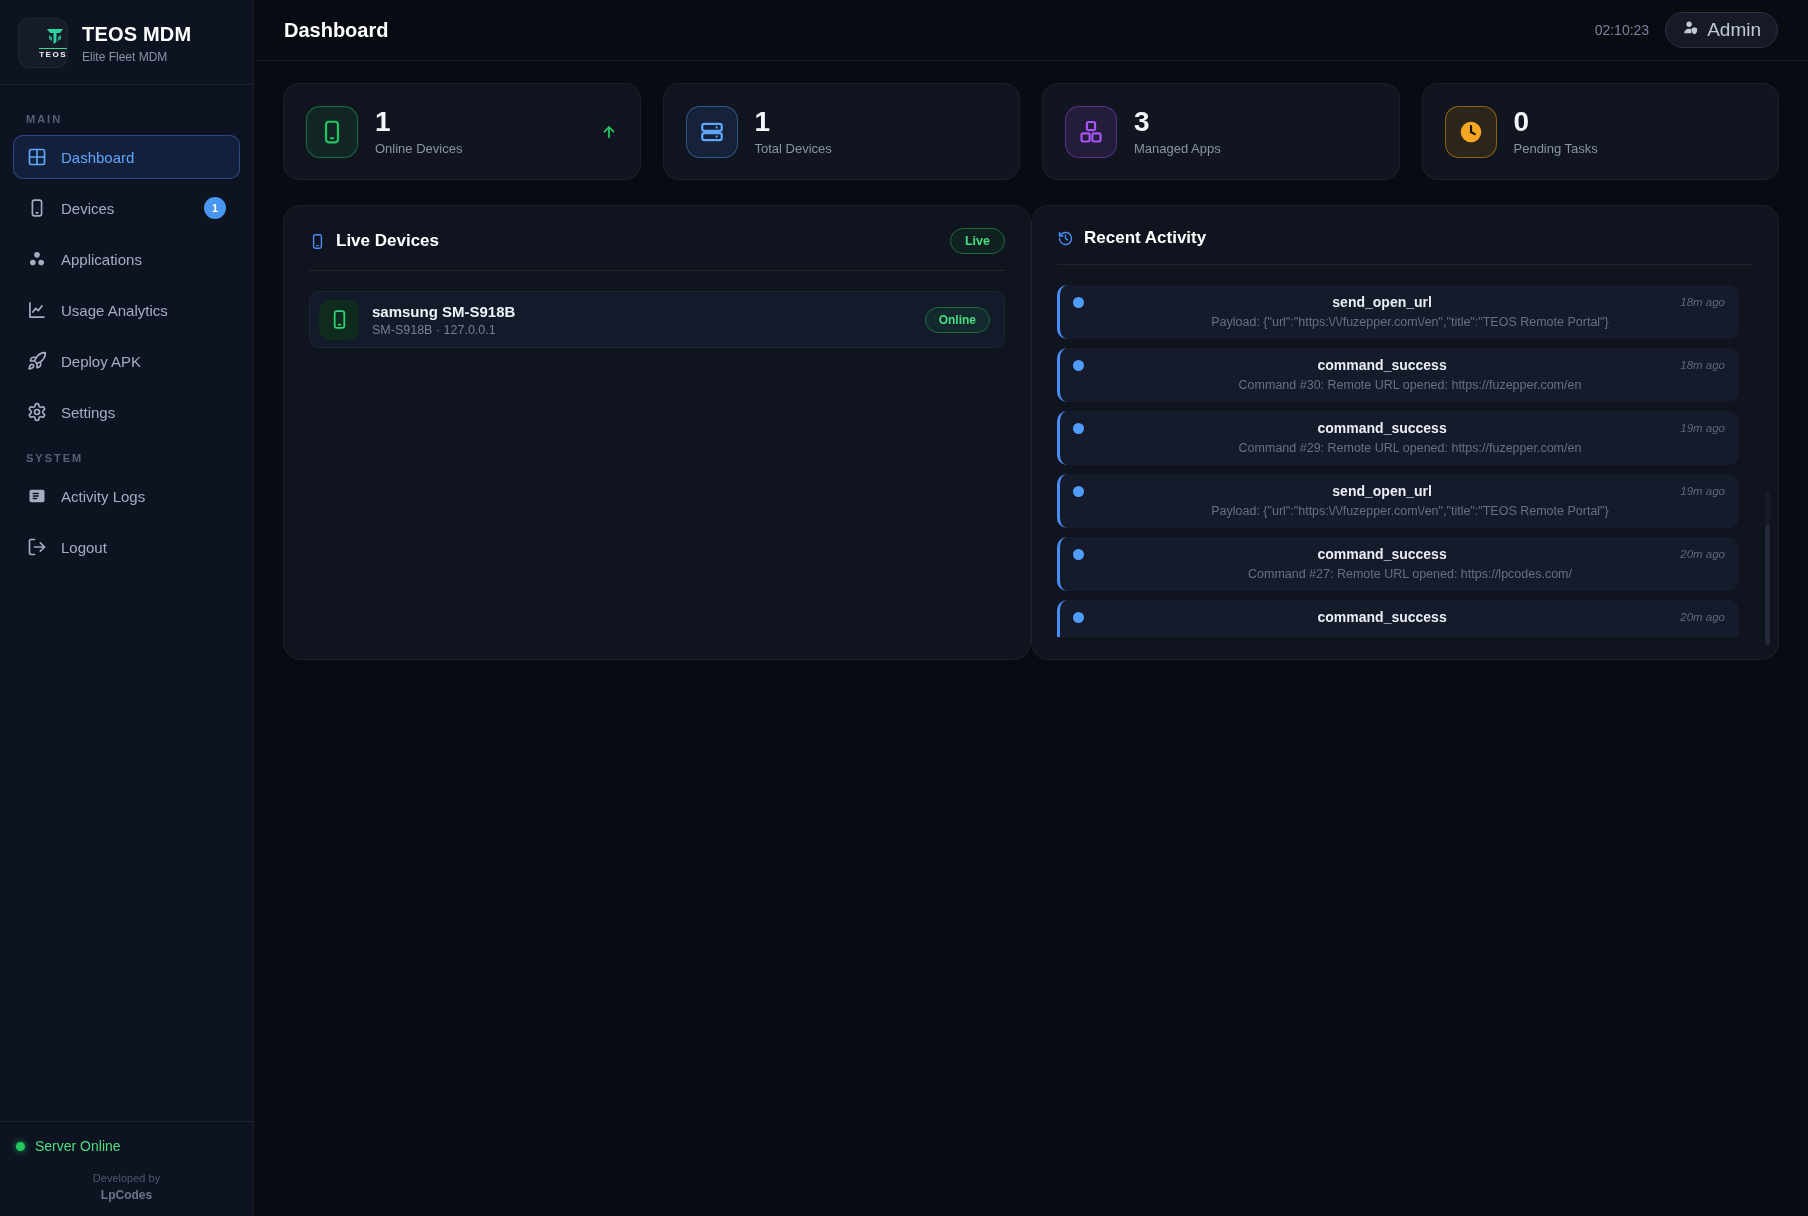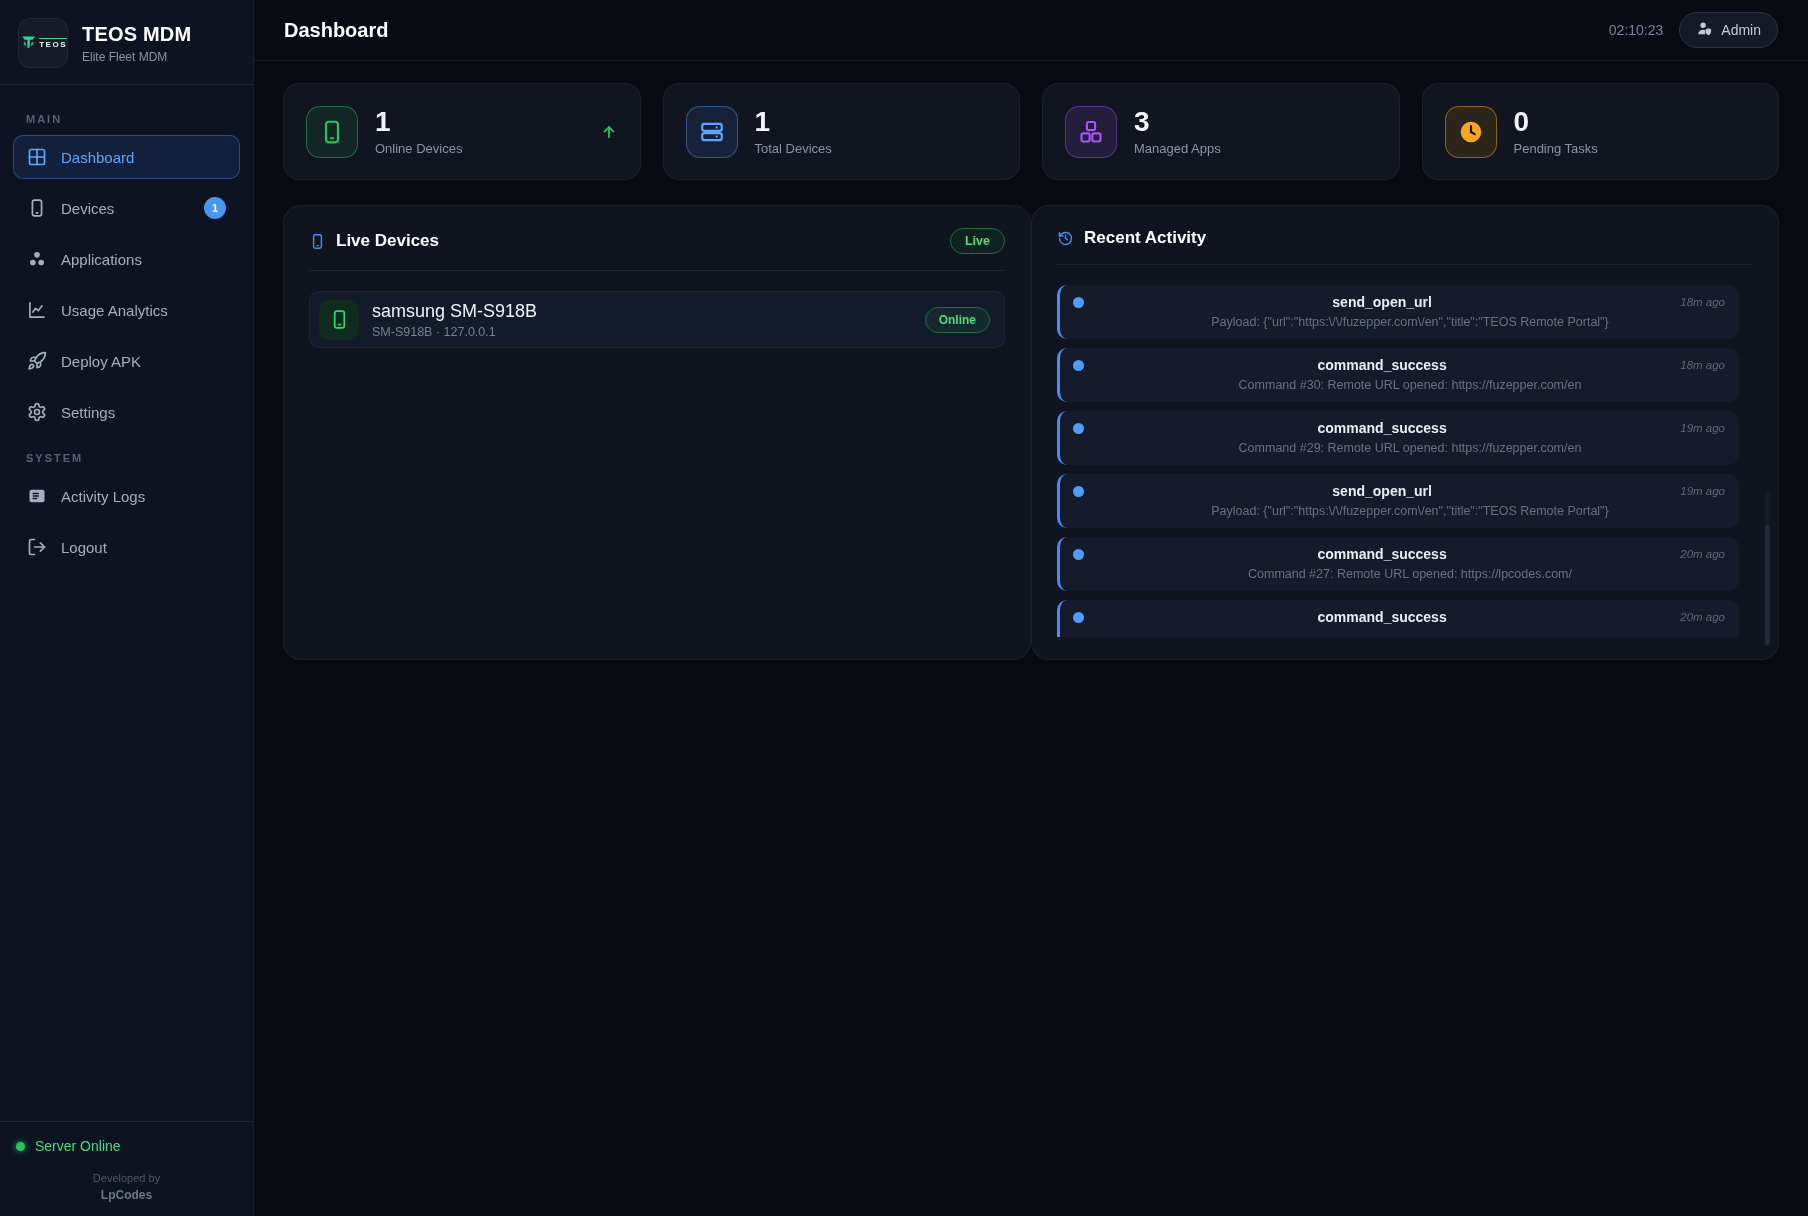--- a/index.html
+++ b/index.html
@@ -12,21 +12,21 @@
 
   
   .sidebar {
     width:254px; flex-shrink:0; background:#0e1322;
     border-right:1px solid rgba(255,255,255,0.05);
     display:flex; flex-direction:column;
   }
   .brand { display:flex; align-items:center; gap:14px; padding:18px 18px 16px 18px; }
   .logo {
     width:50px; height:50px; border-radius:12px; background:#151b27;
-    display:flex; flex-direction:row; align-items:center; justify-content:center;
+    display:flex; flex-direction:column; align-items:flex-end; justify-content:center;
     border:1px solid rgba(255,255,255,0.06); gap:1px;
   }
   .logo svg { width:24px; height:20px; }
   .logo-text { font-size:8px; font-weight:bold; letter-spacing:1.5px; color:#f2f5f9; border-top:1px solid #3fd58f; padding-top:1px; }
   .brand-title { font-size:20px; font-weight:bold; color:#ffffff; letter-spacing:0.2px; }
   .brand-sub { font-size:12px; color:#8b93a3; margin-top:4px; }
   .side-divider { height:1px; background:rgba(255,255,255,0.07); }
   nav { padding:10px 0 0 0; }
   .section-label {
     font-size:11px; font-weight:bold; letter-spacing:2px; color:#566073;
@@ -58,21 +58,21 @@
   header {
     height:61px; flex-shrink:0; display:flex; align-items:center; justify-content:space-between;
     padding:0 30px; border-bottom:1px solid rgba(255,255,255,0.06);
   }
   .page-title { font-size:20px; font-weight:bold; color:#ffffff; }
   .header-right { display:flex; align-items:center; gap:16px; }
   .clock { font-size:14px; color:#79849a; }
   .admin-btn {
     display:flex; align-items:center; gap:8px; height:36px; padding:0 16px;
     border-radius:18px; background:#151a26; border:1px solid #2a3344;
-    color:#c2c9d6; font-size:14px; font-family:inherit; cursor:pointer;
+    color:#c2c9d6; font-size:19px; font-family:inherit; cursor:pointer;
   }
   .admin-btn svg { width:17px; height:17px; }
 
   .content { padding:22px 29px 0 29px; }
 
   
   .stats { display:flex; gap:22px; margin-bottom:25px; }
   .stat-card {
     flex:1; height:97px; background:#10151f; border:1px solid rgba(255,255,255,0.05);
     border-radius:16px; display:flex; align-items:center; padding:0 22px; gap:17px;
@@ -114,21 +114,21 @@
     display:flex; align-items:center; gap:13px; height:57px;
     background:#131a2a; border:1px solid rgba(255,255,255,0.05);
     border-radius:10px; padding:0 14px 0 9px; cursor:pointer;
   }
   .device-icon {
     width:40px; height:40px; border-radius:10px; background:#0f2b1e;
     display:flex; align-items:center; justify-content:center; color:#2fd575; flex-shrink:0;
   }
   .device-icon svg { width:21px; height:21px; }
   .device-text { flex:1; }
-  .device-name { font-size:18px; font-weight:normal; color:#f0f3f8; }
+  .device-name { font-size:15px; font-weight:bold; color:#f0f3f8; }
   .device-meta { font-size:12.5px; color:#76808f; margin-top:3px; }
   .badge-online {
     font-size:12px; font-weight:bold; color:#4ade80;
     background:rgba(34,197,94,0.09); border:1px solid #1e6b3c;
     border-radius:999px; padding:5px 13px;
   }
 
   
   .activity-list { height:352px; overflow:hidden; padding-right:14px;text-align:center; }
   .activity-item {

